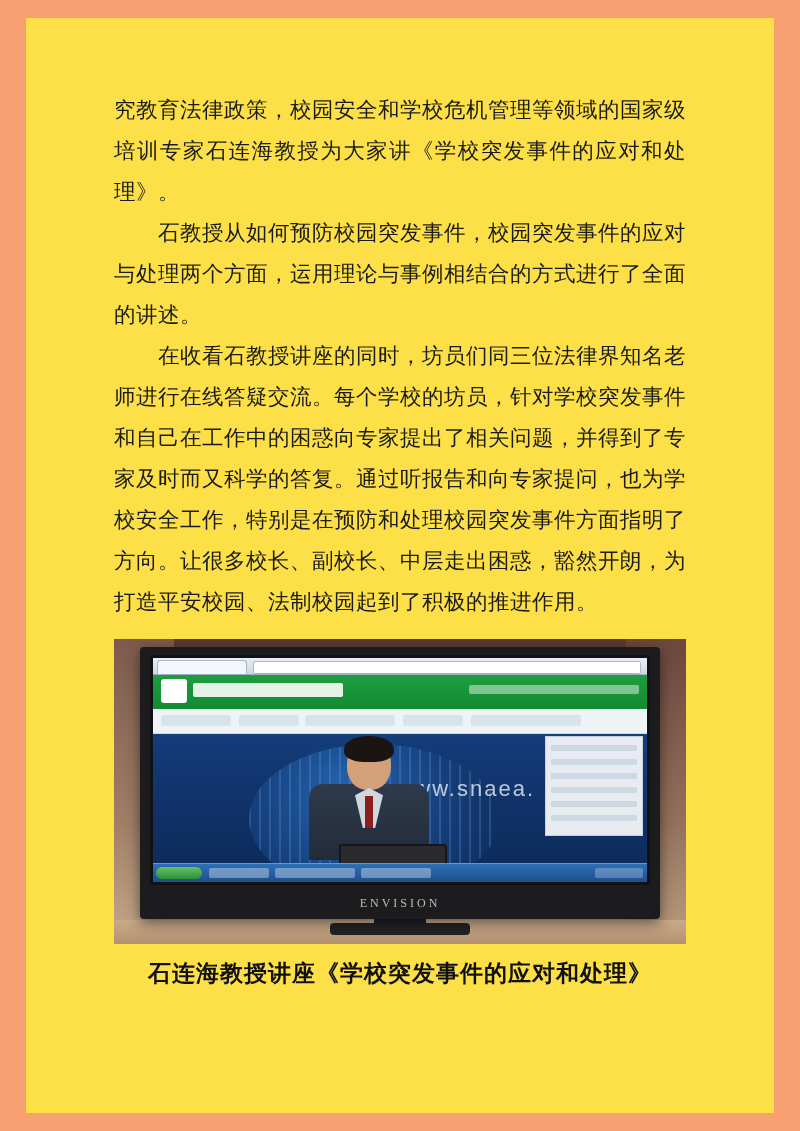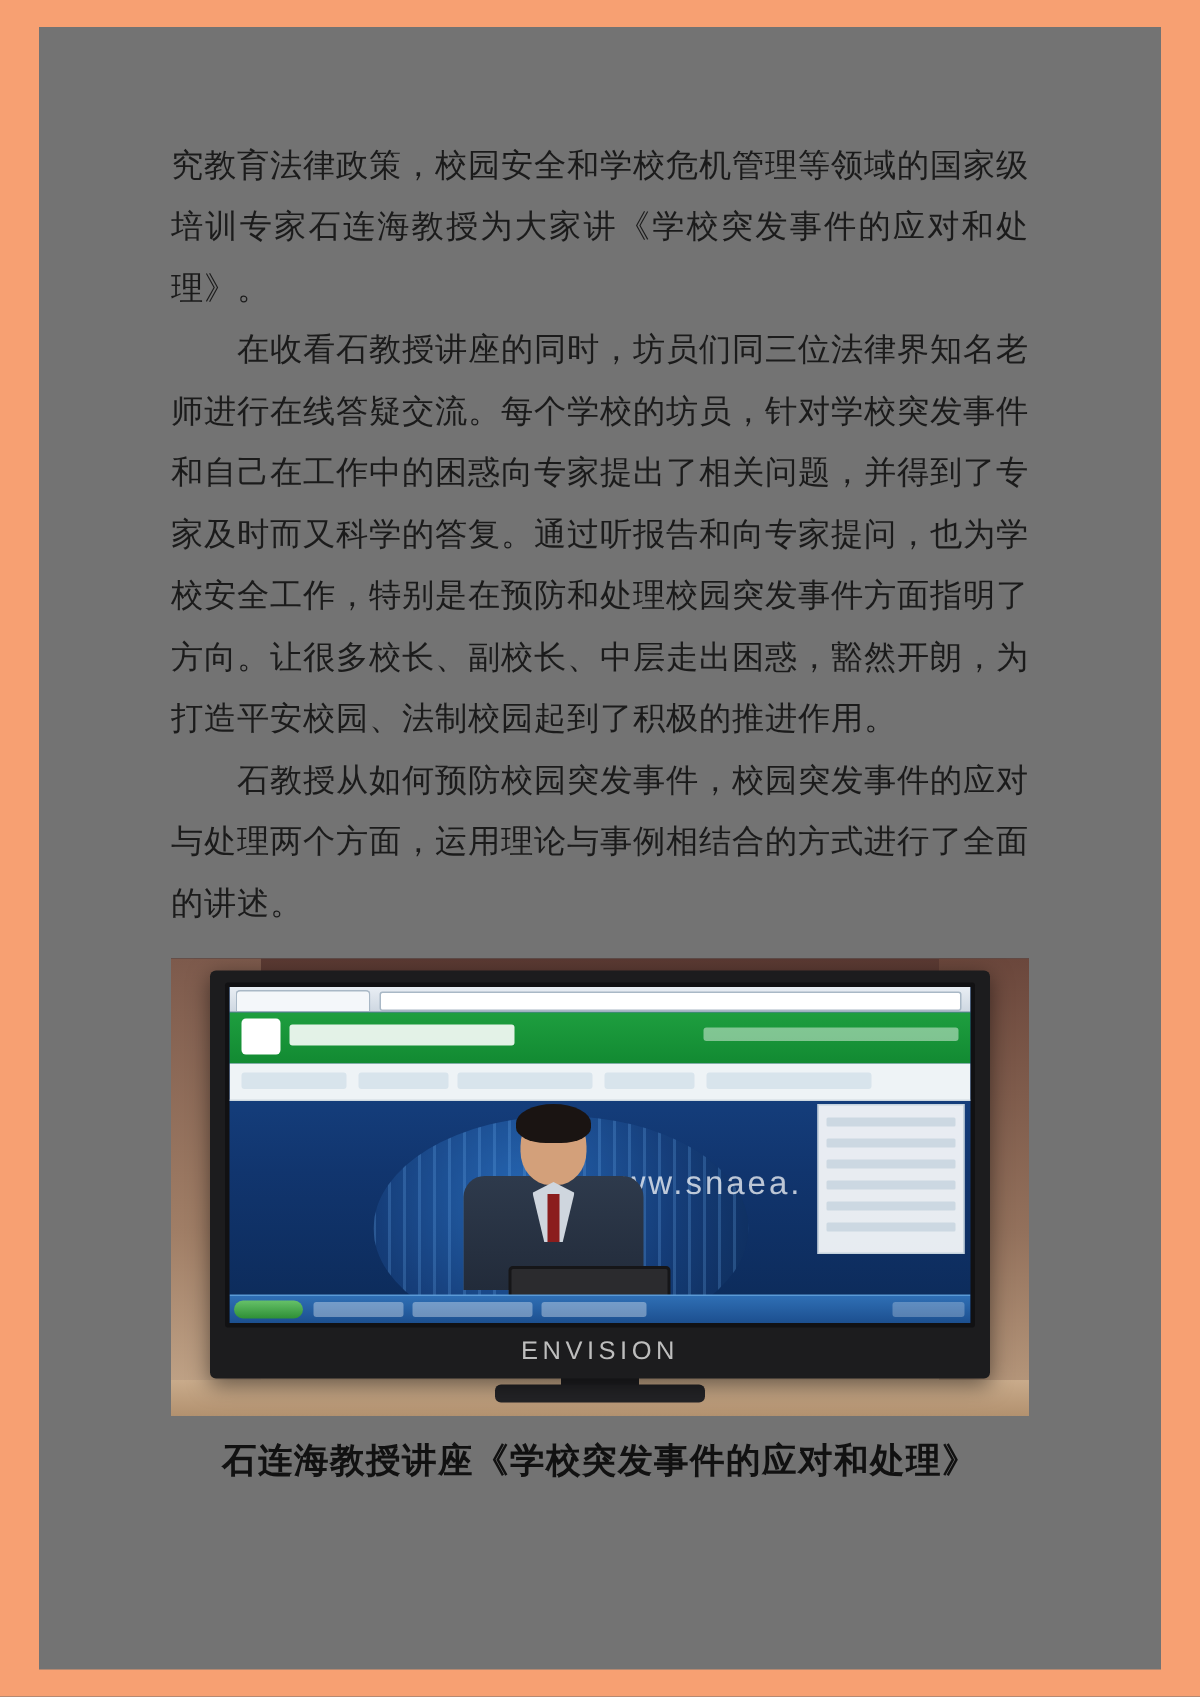--- a/index.html
+++ b/index.html
@@ -12,21 +12,21 @@
     background: #f7a072;
     font-family: "Liberation Serif", serif;
     overflow: hidden;
   }
   .page {
     position: absolute;
     left: 26px;
     top: 18px;
     width: 748px;
     height: 1095px;
-    background: #737373;
+    background: #fde047;
     box-sizing: border-box;
   }
   .content {
     position: absolute;
     left: 88px;
     top: 72px;
     width: 572px;
   }
   .para {
     font-size: 21.5px;
@@ -207,23 +207,23 @@
   }
   .tray {
     position: absolute; right: 4px; top: 4px; width: 48px; height: 10px;
     background: rgba(255,255,255,.25); border-radius: 2px;
   }
   .brand {
     position: absolute;
     left: 0; right: 0; bottom: 8px;
     text-align: center;
     color: #bdbdbd;
-    font-size: 17px;
+    font-size: 12px;
     letter-spacing: 3px;
-    font-family: Liberation Sans, sans-serif;
+    font-family: Liberation Serif, serif;
   }
   .stand-neck {
     position: absolute; left: 50%; margin-left: -26px; top: 268px;
     width: 52px; height: 18px; background: #1f1f22;
   }
   .stand-base {
     position: absolute; left: 50%; margin-left: -70px; top: 284px;
     width: 140px; height: 12px; background: #232326; border-radius: 4px;
   }
   .desk {
@@ -240,22 +240,22 @@
     font-family: "Liberation Serif", serif;
   }
 </style>
 </head>
 <body>
 
 <div class="page">
   <div class="content">
 
     <p class="para">究教育法律政策，校园安全和学校危机管理等领域的国家级培训专家石连海教授为大家讲《学校突发事件的应对和处理》。</p>
+    <p class="para indent">石教授从如何预防校园突发事件，校园突发事件的应对与处理两个方面，运用理论与事例相结合的方式进行了全面的讲述。</p>
     <p class="para indent">在收看石教授讲座的同时，坊员们同三位法律界知名老师进行在线答疑交流。每个学校的坊员，针对学校突发事件和自己在工作中的困惑向专家提出了相关问题，并得到了专家及时而又科学的答复。通过听报告和向专家提问，也为学校安全工作，特别是在预防和处理校园突发事件方面指明了方向。让很多校长、副校长、中层走出困惑，豁然开朗，为打造平安校园、法制校园起到了积极的推进作用。</p>
-    <p class="para indent">石教授从如何预防校园突发事件，校园突发事件的应对与处理两个方面，运用理论与事例相结合的方式进行了全面的讲述。</p>
 
     <div class="figure">
       <div class="photo">
         <div class="room"></div>
         <div class="wall-left"></div>
         <div class="wall-right"></div>
         <div class="desk"></div>
 
         <div class="stand-neck"></div>
         <div class="stand-base"></div>

